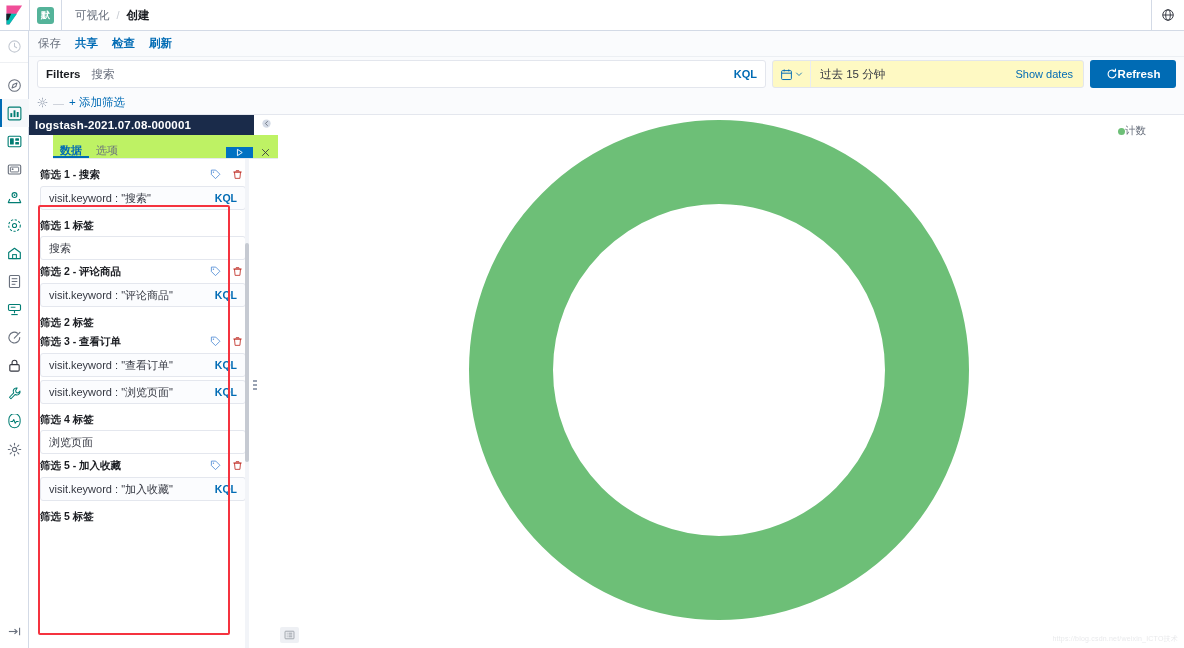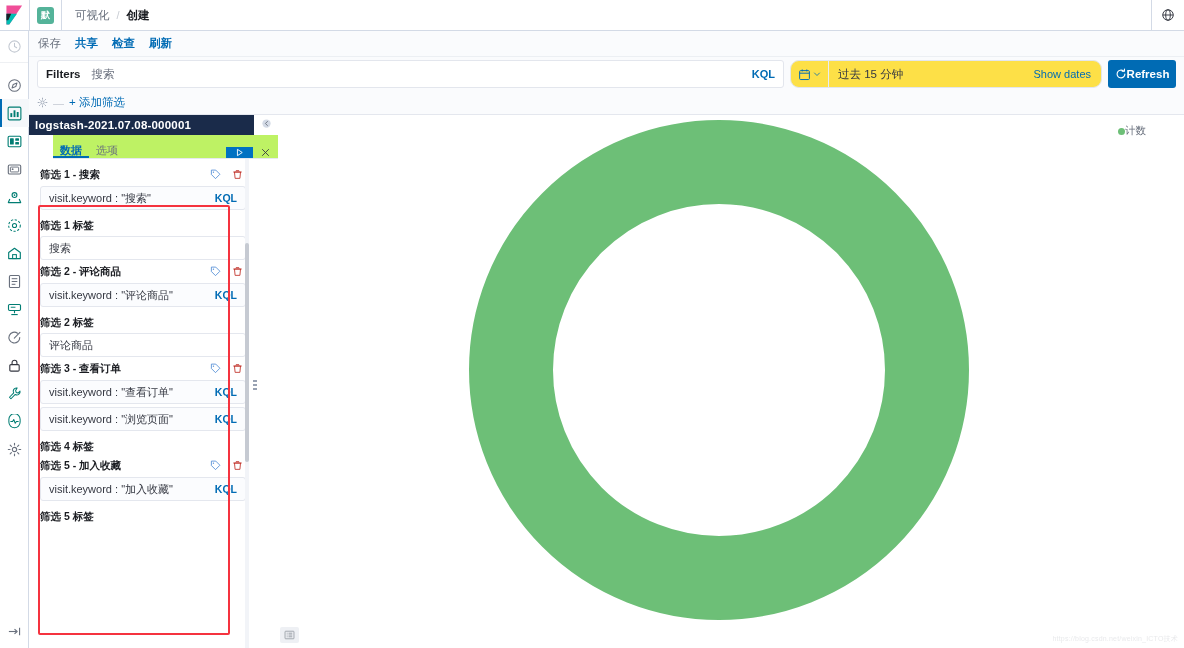--- a/index.html
+++ b/index.html
@@ -70,31 +70,31 @@
     background: #fafbfd; display: flex; align-items: center; padding: 0 8px; gap: 6px;
   }
   .search-shell {
     flex: 1; height: 28px; background: #fff; border: 1px solid #e3e6ed; border-radius: 3px;
     display: flex; align-items: center; padding: 0 8px;
   }
   .filters-label { font-size: 11.5px; font-weight: 700; color: #1a1c21; margin-right: 11px; text-align: right; }
   .search-ph { font-size: 11.5px; color: #696f7d; flex: 1; }
   .kql-tag { font-size: 11px; color: #006bb4; font-weight: 600; }
   .date-shell {
-    width: 312px; height: 28px; background: #fde047; border: 1px solid #e3e6ed; border-radius: 9px;
+    width: 312px; height: 28px; background: #fef9c3; border: 1px solid #e3e6ed; border-radius: 3px;
     display: flex; align-items: center;
   }
   .cal-btn {
     width: 38px; height: 26px; display: flex; align-items: center; justify-content: center; gap: 2px;
     border-right: 1px solid #e9ecf2;
   }
   .date-text { flex: 1; font-size: 11.5px; color: #343741; padding-left: 9px; }
   .show-dates { font-size: 11px; color: #006bb4; padding-right: 10px; }
   .refresh-btn {
-    width: 68px; height: 28px; background: #006bb4; color: #fff; border-radius: 3px;
+    width: 86px; height: 28px; background: #006bb4; color: #fff; border-radius: 3px;
     display: flex; align-items: center; justify-content: center; gap: 0;
     font-size: 11.5px; font-weight: 600;
   }
 
   
   .filterrow {
     position: absolute; top: 91px; left: 29px; width: 1155px; height: 24px;
     background: #fafbfd; border-bottom: 1px solid #e4e7ee;
     display: flex; align-items: center; padding-left: 8px; gap: 5px;
   }
@@ -469,23 +469,20 @@
             <path d="M3.6 4.4 h8.8 l-0.9 9.2 h-7 Z" fill="none" stroke="#bd271e" stroke-width="1.2" stroke-linejoin="round"></path>
             <path d="M2.4 4.4 h11.2 M6.2 2.4 h3.6" stroke="#bd271e" stroke-width="1.2" stroke-linecap="round"></path>
           </svg>
         </span>
       </div>
       <div class="finput">
         <span class="val">visit.keyword : "评论商品"</span>
         <span class="kql">KQL</span>
       </div>
       <div class="sub-label">筛选 2 标签</div>
-      <div class="finput plain">
-        <span class="val">评论商品</span>
-      </div>
     </div>
 
     <div class="fgroup">
       <div class="flabel-row">
         <span class="flabel">筛选 3 - 查看订单</span>
         <span class="frow-icons">
           <svg width="11" height="11" viewBox="0 0 16 16">
             <path d="M8.4 1.6 L14.4 7.6 L8 14 L2 8 L2 1.6 Z" fill="none" stroke="#4b89d4" stroke-width="1.2" stroke-linejoin="round"></path>
             <circle cx="5" cy="4.6" r="1" fill="#4b89d4"></circle>
           </svg>
@@ -500,20 +497,23 @@
         <span class="kql">KQL</span>
       </div>
     </div>
 
     <div class="fgroup">
       <div class="finput">
         <span class="val">visit.keyword : "浏览页面"</span>
         <span class="kql">KQL</span>
       </div>
       <div class="sub-label">筛选 4 标签</div>
+      <div class="finput plain">
+        <span class="val">浏览页面</span>
+      </div>
     </div>
 
     <div class="fgroup">
       <div class="flabel-row">
         <span class="flabel">筛选 5 - 加入收藏</span>
         <span class="frow-icons">
           <svg width="11" height="11" viewBox="0 0 16 16">
             <path d="M8.4 1.6 L14.4 7.6 L8 14 L2 8 L2 1.6 Z" fill="none" stroke="#4b89d4" stroke-width="1.2" stroke-linejoin="round"></path>
             <circle cx="5" cy="4.6" r="1" fill="#4b89d4"></circle>
           </svg>

